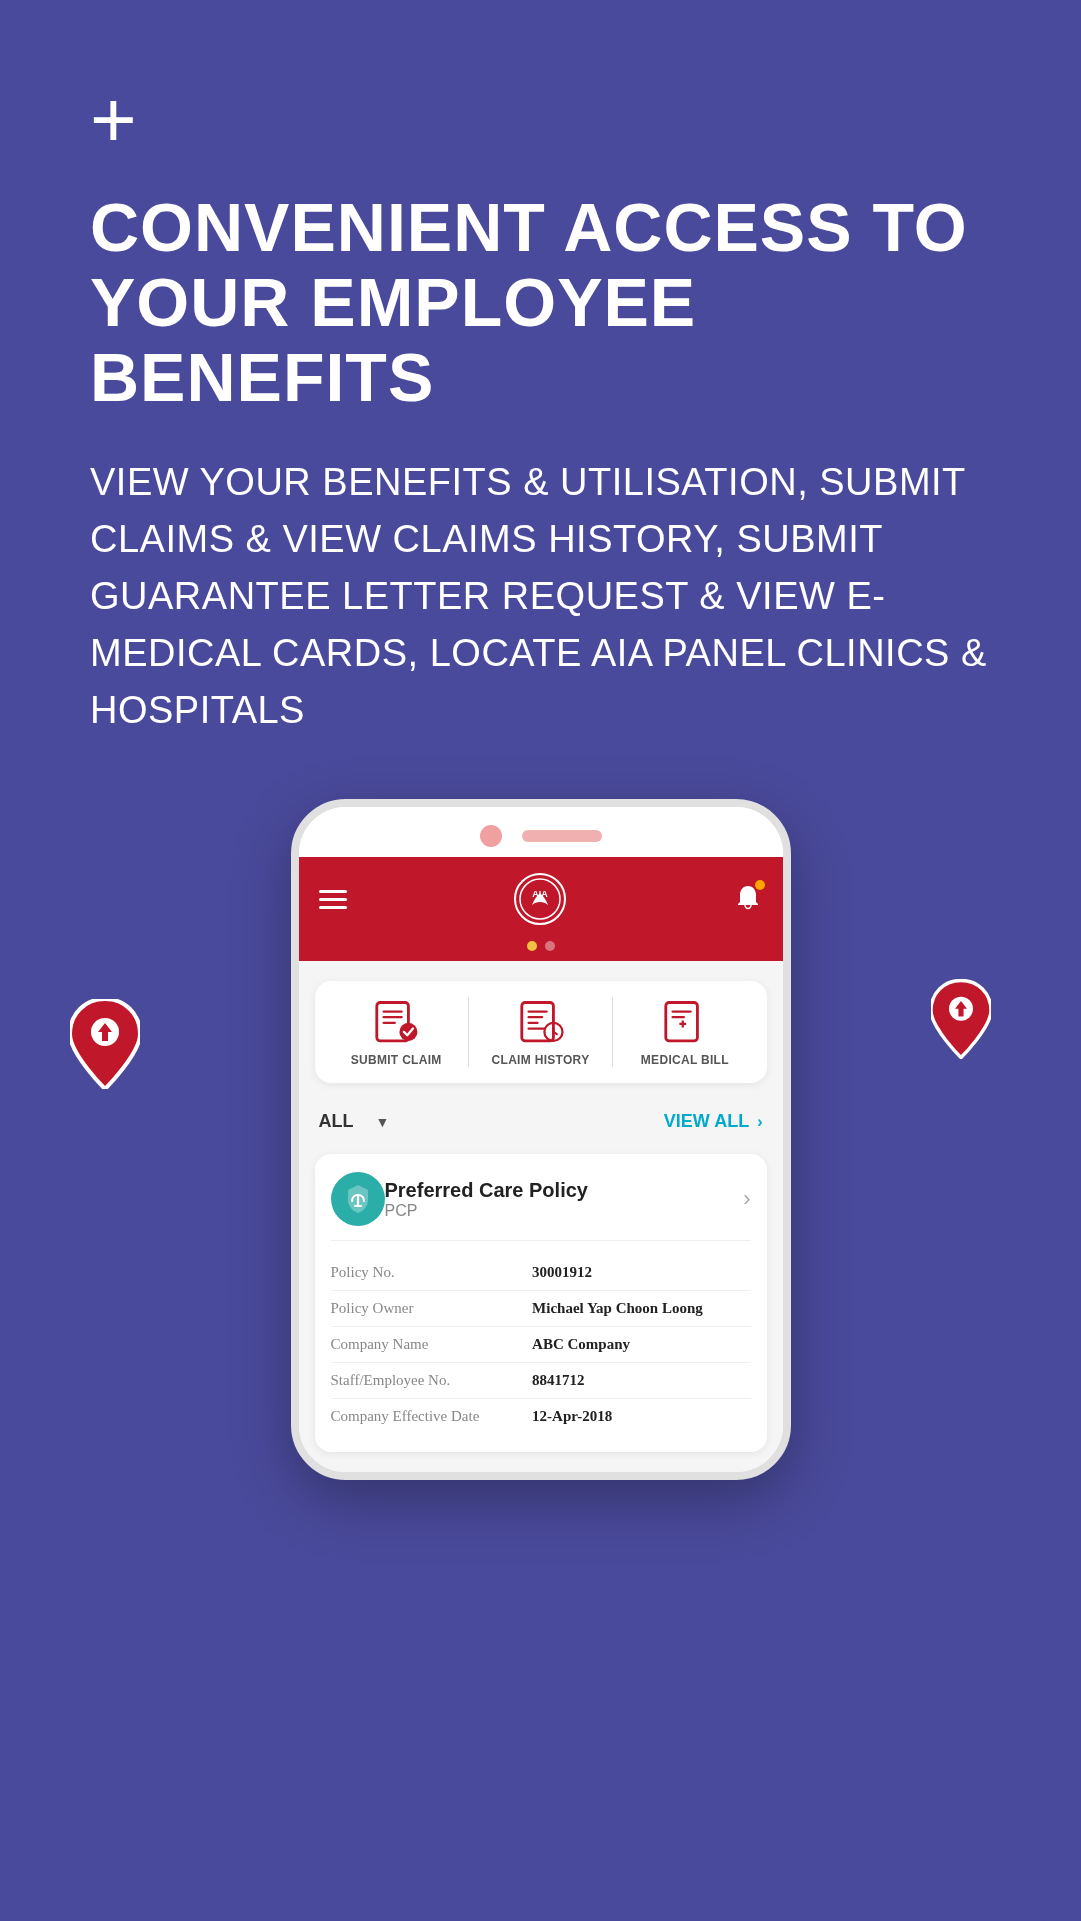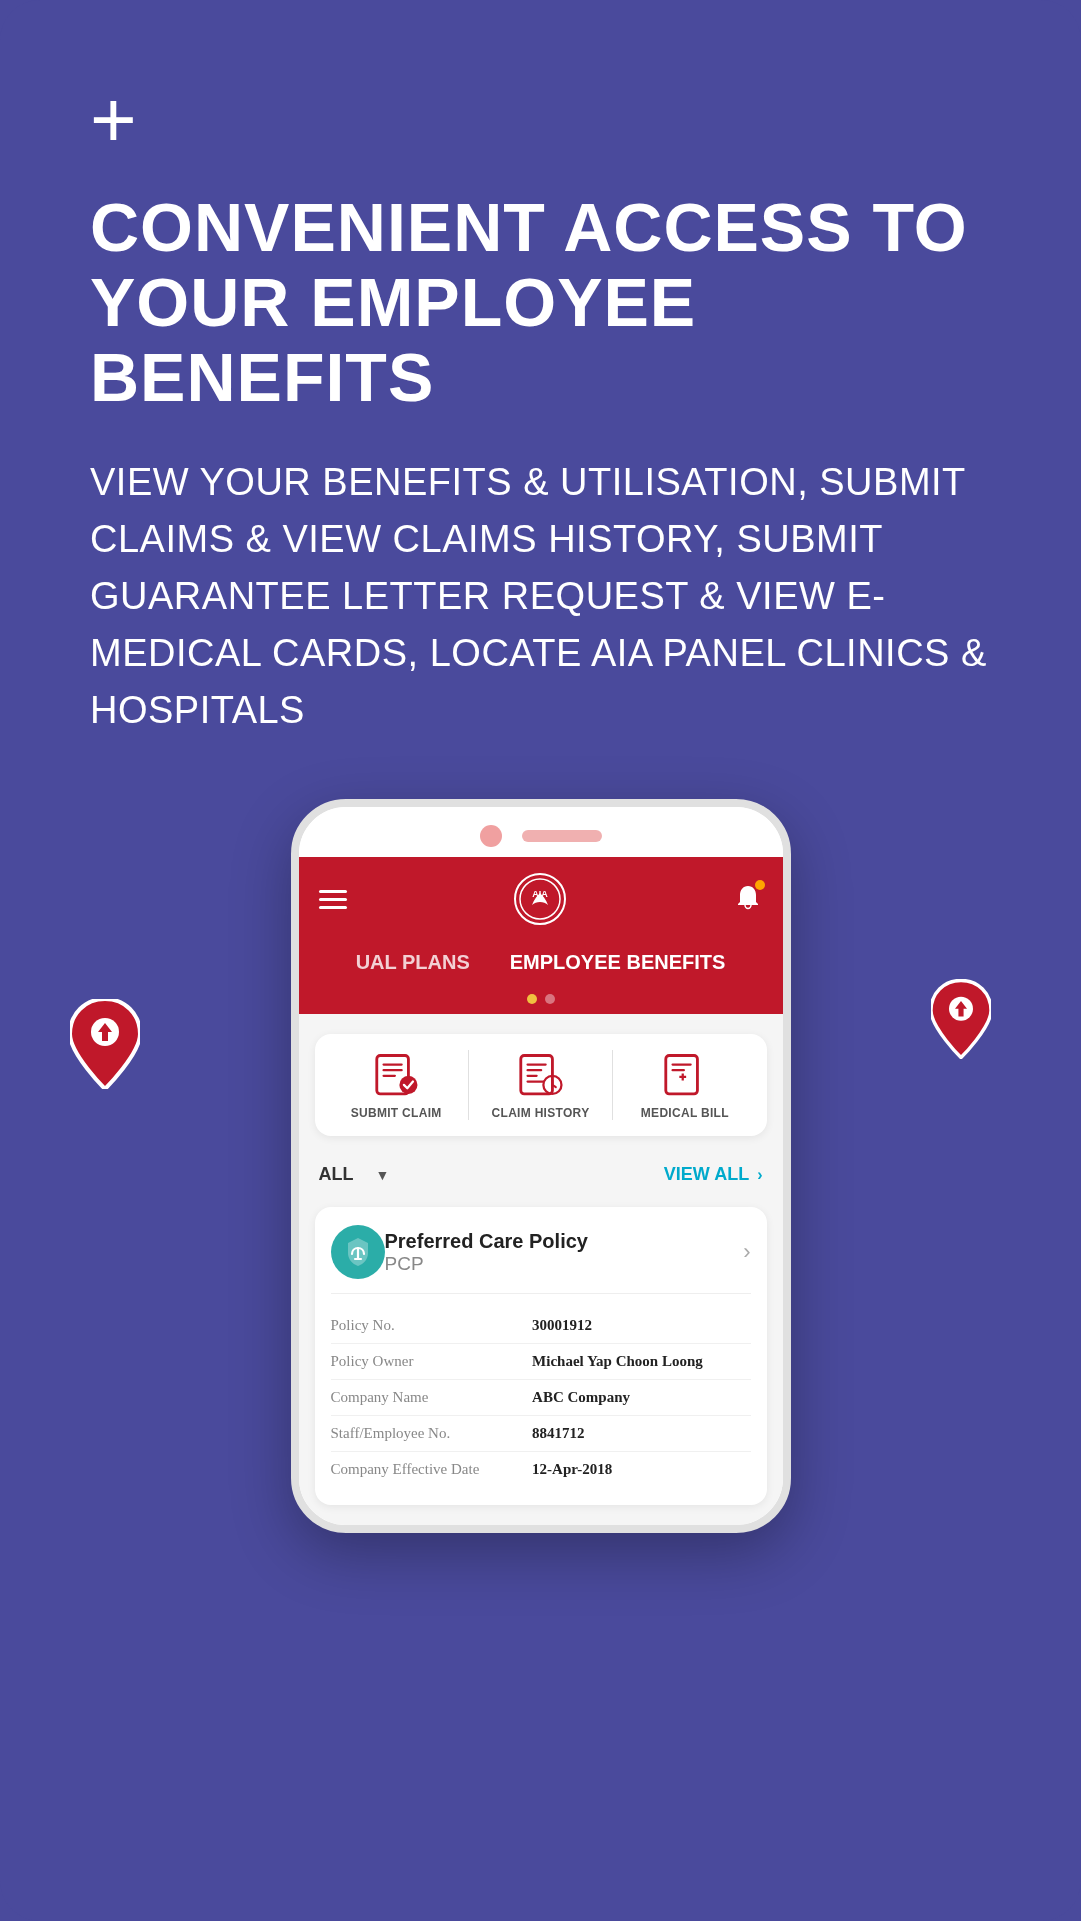--- a/index.html
+++ b/index.html
@@ -219,21 +219,21 @@
       background: #f5f5f5;
       padding: 20px 16px;
     }
 
     
     .quick-actions {
       background: white;
       border-radius: 16px;
       padding: 16px 10px;
       display: flex;
-      justify-content: flex-start;
+      justify-content: flex-end;
       margin-bottom: 16px;
       box-shadow: 0 2px 8px rgba(0,0,0,0.07);
     }
 
     .action-item {
       display: flex;
       flex-direction: column;
       align-items: center;
       gap: 10px;
       cursor: pointer;
@@ -334,21 +334,21 @@
       flex: 1;
     }
 
     .policy-name {
       font-size: 20px;
       font-weight: 900;
       color: #222;
     }
 
     .policy-code {
-      font-size: 19px;
+      font-size: 16px;
       color: #888;
       font-weight: 500;
     }
 
     .policy-chevron {
       font-size: 22px;
       color: #aaa;
       font-weight: 300;
     }
 
@@ -441,24 +441,20 @@
 
         <div class="notification-icon">
           <svg width="30" height="30" viewBox="0 0 30 30" fill="none">
             <path d="M15 4 C10 4 7 8 7 13 L7 20 L5 22 L5 23 L25 23 L25 22 L23 20 L23 13 C23 8 20 4 15 4Z" fill="white"></path>
             <path d="M12 23 C12 25 13.5 26.5 15 26.5 C16.5 26.5 18 25 18 23" stroke="white" stroke-width="1.5" fill="none"></path>
           </svg>
           <div class="notification-dot"></div>
         </div>
       </div>
 
-      <div class="nav-tabs-bar">
-        <div class="nav-tab-item">UAL PLANS</div>
-        <div class="nav-tab-item active">EMPLOYEE BENEFITS</div>
-      </div>
 
       <div class="nav-tab-dots">
         <div class="dot active"></div>
         <div class="dot"></div>
       </div>
 
       <div class="app-content">
 
         <div class="quick-actions">
 

